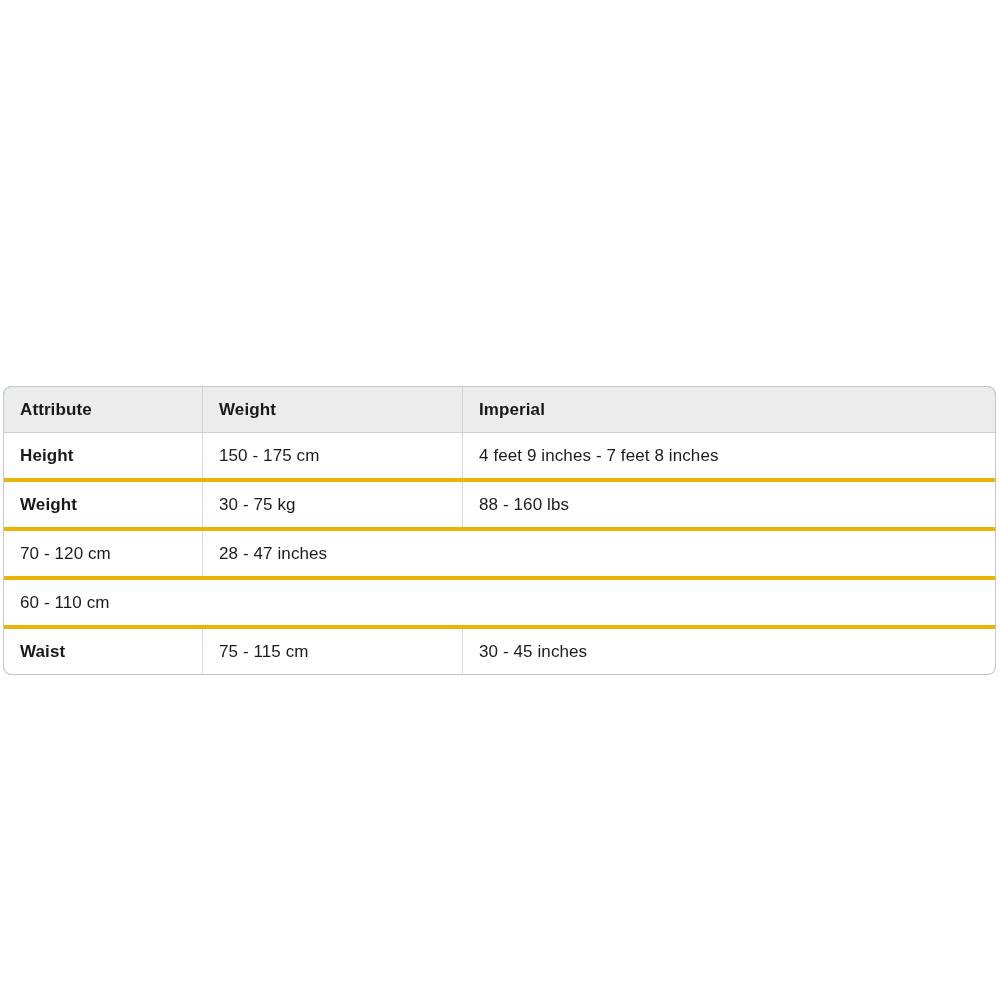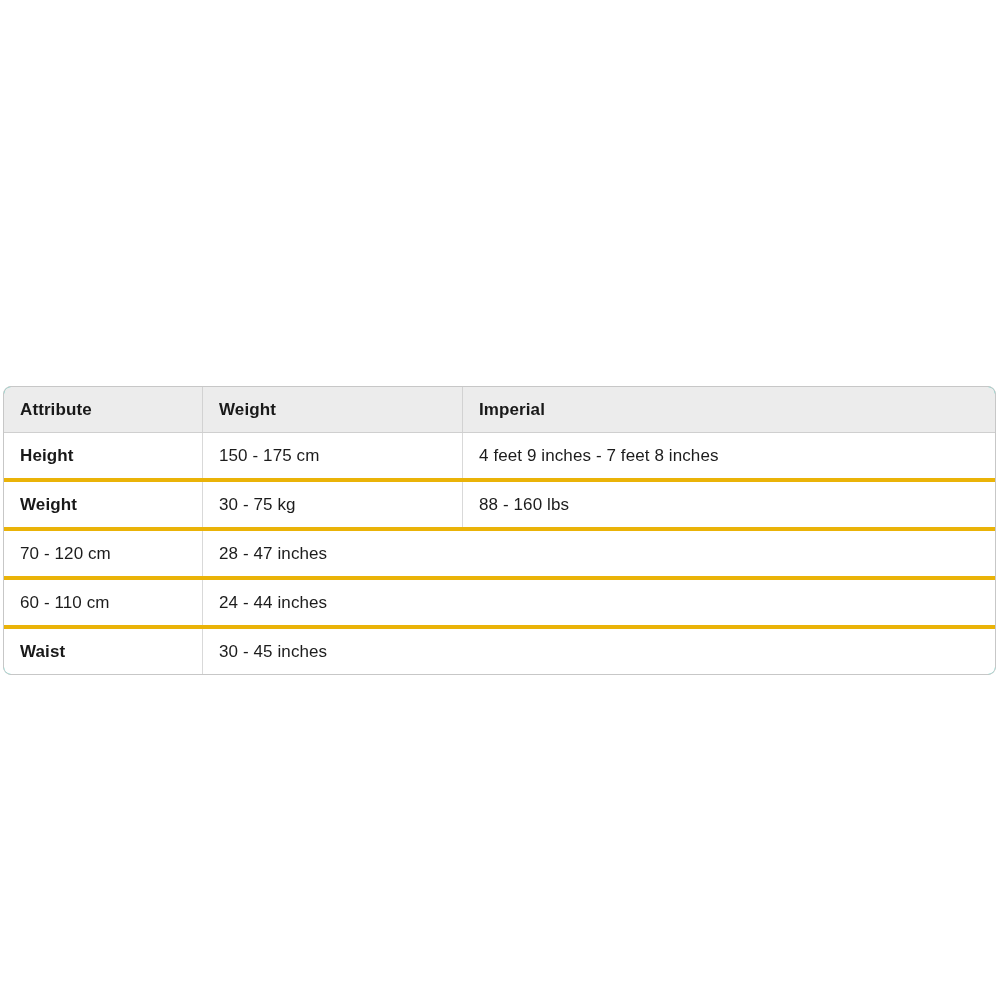--- a/index.html
+++ b/index.html
@@ -86,21 +86,21 @@
     <div class="cell">88 - 160 lbs</div>
   </div>
 
   <div class="t-row body-row">
     <div class="cell">70 - 120 cm</div>
     <div class="cell">28 - 47 inches</div>
   </div>
 
   <div class="t-row body-row">
     <div class="cell">60 - 110 cm</div>
-    <div class="cell">24 - 44 inches</div>
   </div>
 
   <div class="t-row body-row">
     <div class="cell attr-cell">Waist</div>
+    <div class="cell">75 - 115 cm</div>
     <div class="cell">30 - 45 inches</div>
   </div>
 
 </div>
 
 </body></html>

